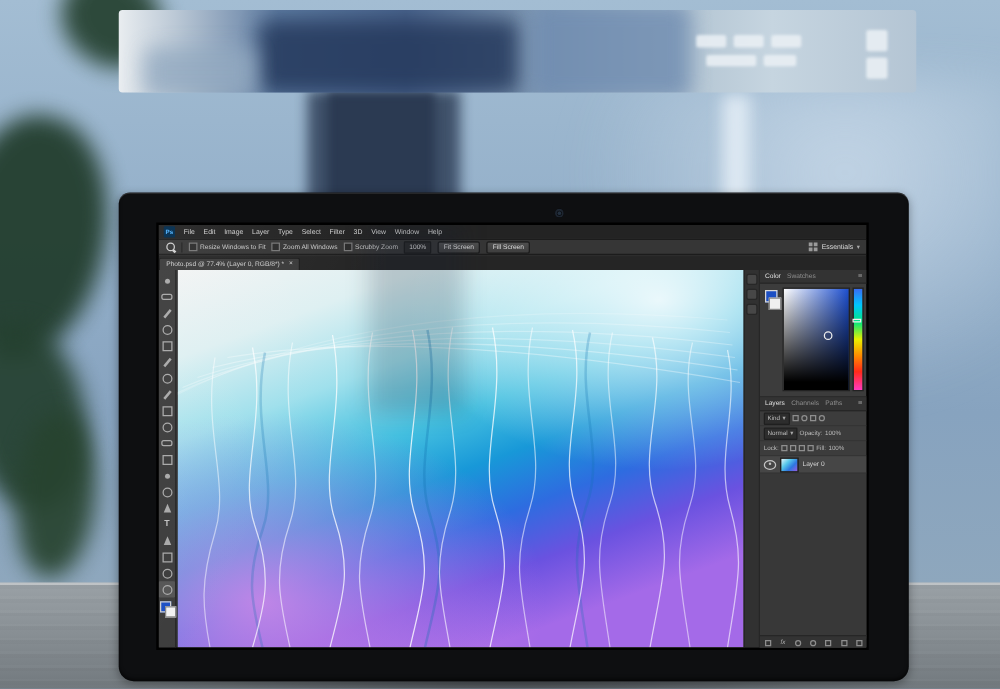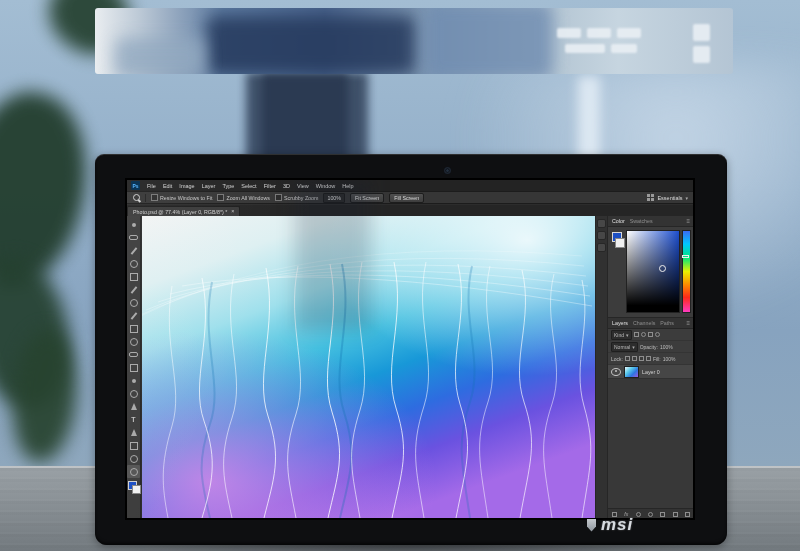--- a/index.html
+++ b/index.html
@@ -410,19 +410,15 @@
             </div>
           </div>
 
         </div>
       </div>
 
       <div class="abs reflect"></div>
       <div class="abs glare"></div>
     </div>
 
-    <div class="abs msi-logo">
-      <div class="msi-shield"></div>
-      <div class="msi-text">msi</div>
-    </div>
   </div>
 
 </div>
 
 </body></html>

